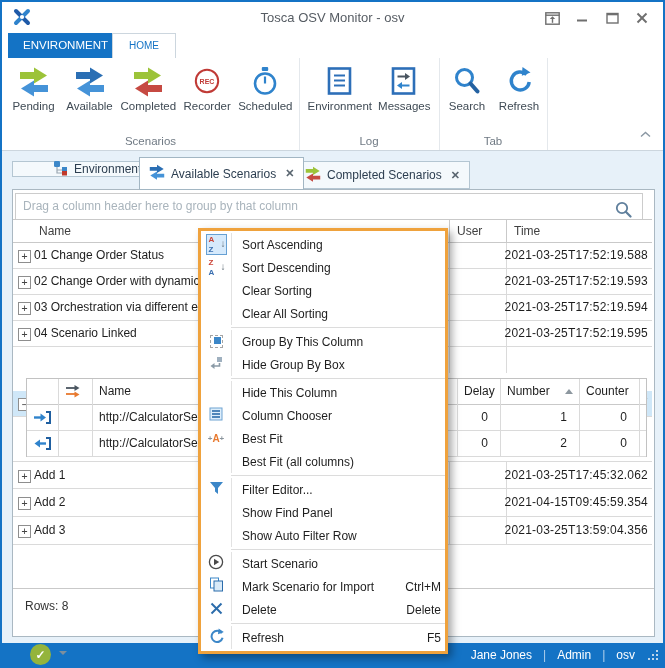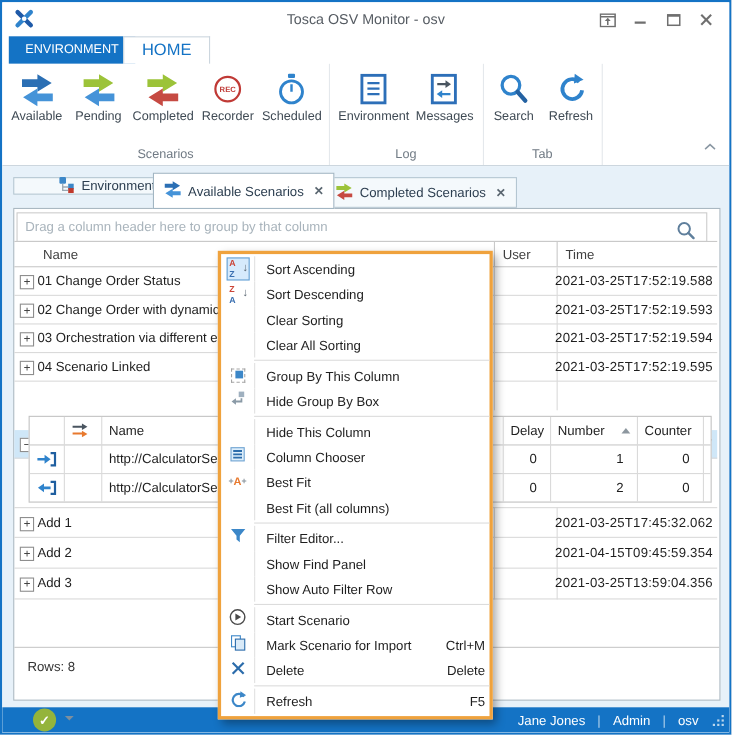--- a/index.html
+++ b/index.html
@@ -9,21 +9,21 @@
   
   .titlebar{position:absolute;top:0;left:0;right:0;height:30px;background:#fff;}
   .title{position:absolute;left:0;right:0;top:8px;text-align:center;font-size:13px;color:#565c63;}
   .logo{position:absolute;left:10px;top:5px;}
   .winbtn{position:absolute;top:8px;width:18px;height:16px;display:flex;align-items:center;justify-content:center;}
   
   .ribtabs{position:absolute;top:30px;left:0;right:0;height:26px;background:#fff;}
   .rtab-env{position:absolute;left:6px;top:1px;height:25px;line-height:25px;padding:0 15px;
     background:#1473c5;color:#fff;font-size:11.5px;}
   .rtab-home{position:absolute;left:110px;top:1px;height:24px;line-height:24px;padding:0 16px;
-    background:#fff;color:#1473c5;font-size:15px;border:1px solid #ccd6de;border-bottom:none;}
+    background:#fff;color:#1473c5;font-size:10px;border:1px solid #ccd6de;border-bottom:none;}
   .ribbon{position:absolute;top:56px;left:0;right:0;height:92px;background:#fff;border-bottom:1px solid #ccd6de;}
   .rgroup{position:absolute;top:0;bottom:0;border-right:1px solid #e4e8ec;}
   .rbtns{position:absolute;top:4px;left:0;right:0;display:flex;justify-content:center;}
   .rbtn{display:flex;flex-direction:column;align-items:center;padding:2px 3px;min-width:50px;}
   .rbtn .ric{height:34px;display:flex;align-items:center;justify-content:center;}
   .rbtn .rlb{font-size:11.5px;color:#3f4a54;margin-top:2px;white-space:nowrap;}
   .glabel{position:absolute;bottom:3px;left:0;right:0;text-align:center;font-size:11.5px;color:#707a84;}
   .chev{position:absolute;right:12px;bottom:8px;}
   
   .content{position:absolute;top:149px;left:0;right:0;bottom:0;background:#e7f1f9;}
@@ -141,34 +141,34 @@
     <span class="rtab-env">ENVIRONMENT</span>
     <span class="rtab-home">HOME</span>
   </div>
 
   <div class="ribbon">
     <div class="rgroup" style="left:0;width:297px;">
       <div class="rbtns">
         <div class="rbtn">
           <span class="ric">
             <svg width="30" height="31" viewBox="0 0 30 31">
+                <polygon points="1,6 15,6 15,1.5 28,9.5 15,17.5 15,13 1,13" fill="#9cc339"></polygon>
+                <polygon points="29,19 15,19 15,14.5 2,22.5 15,30.5 15,26 29,26" fill="#4593d8"></polygon>
+              </svg>
+          </span>
+          <span class="rlb">Pending</span>
+        </div>
+        <div class="rbtn">
+          <span class="ric">
+            <svg width="30" height="31" viewBox="0 0 30 31">
                 <polygon points="1,6 15,6 15,1.5 28,9.5 15,17.5 15,13 1,13" fill="#2b6fb4"></polygon>
                 <polygon points="29,19 15,19 15,14.5 2,22.5 15,30.5 15,26 29,26" fill="#4593d8"></polygon>
               </svg>
           </span>
           <span class="rlb">Available</span>
-        </div>
-        <div class="rbtn">
-          <span class="ric">
-            <svg width="30" height="31" viewBox="0 0 30 31">
-                <polygon points="1,6 15,6 15,1.5 28,9.5 15,17.5 15,13 1,13" fill="#9cc339"></polygon>
-                <polygon points="29,19 15,19 15,14.5 2,22.5 15,30.5 15,26 29,26" fill="#4593d8"></polygon>
-              </svg>
-          </span>
-          <span class="rlb">Pending</span>
         </div>
         <div class="rbtn">
           <span class="ric">
             <svg width="30" height="31" viewBox="0 0 30 31">
                 <polygon points="1,6 15,6 15,1.5 28,9.5 15,17.5 15,13 1,13" fill="#9cc339"></polygon>
                 <polygon points="29,19 15,19 15,14.5 2,22.5 15,30.5 15,26 29,26" fill="#c64a42"></polygon>
               </svg>
           </span>
           <span class="rlb">Completed</span>
         </div>

